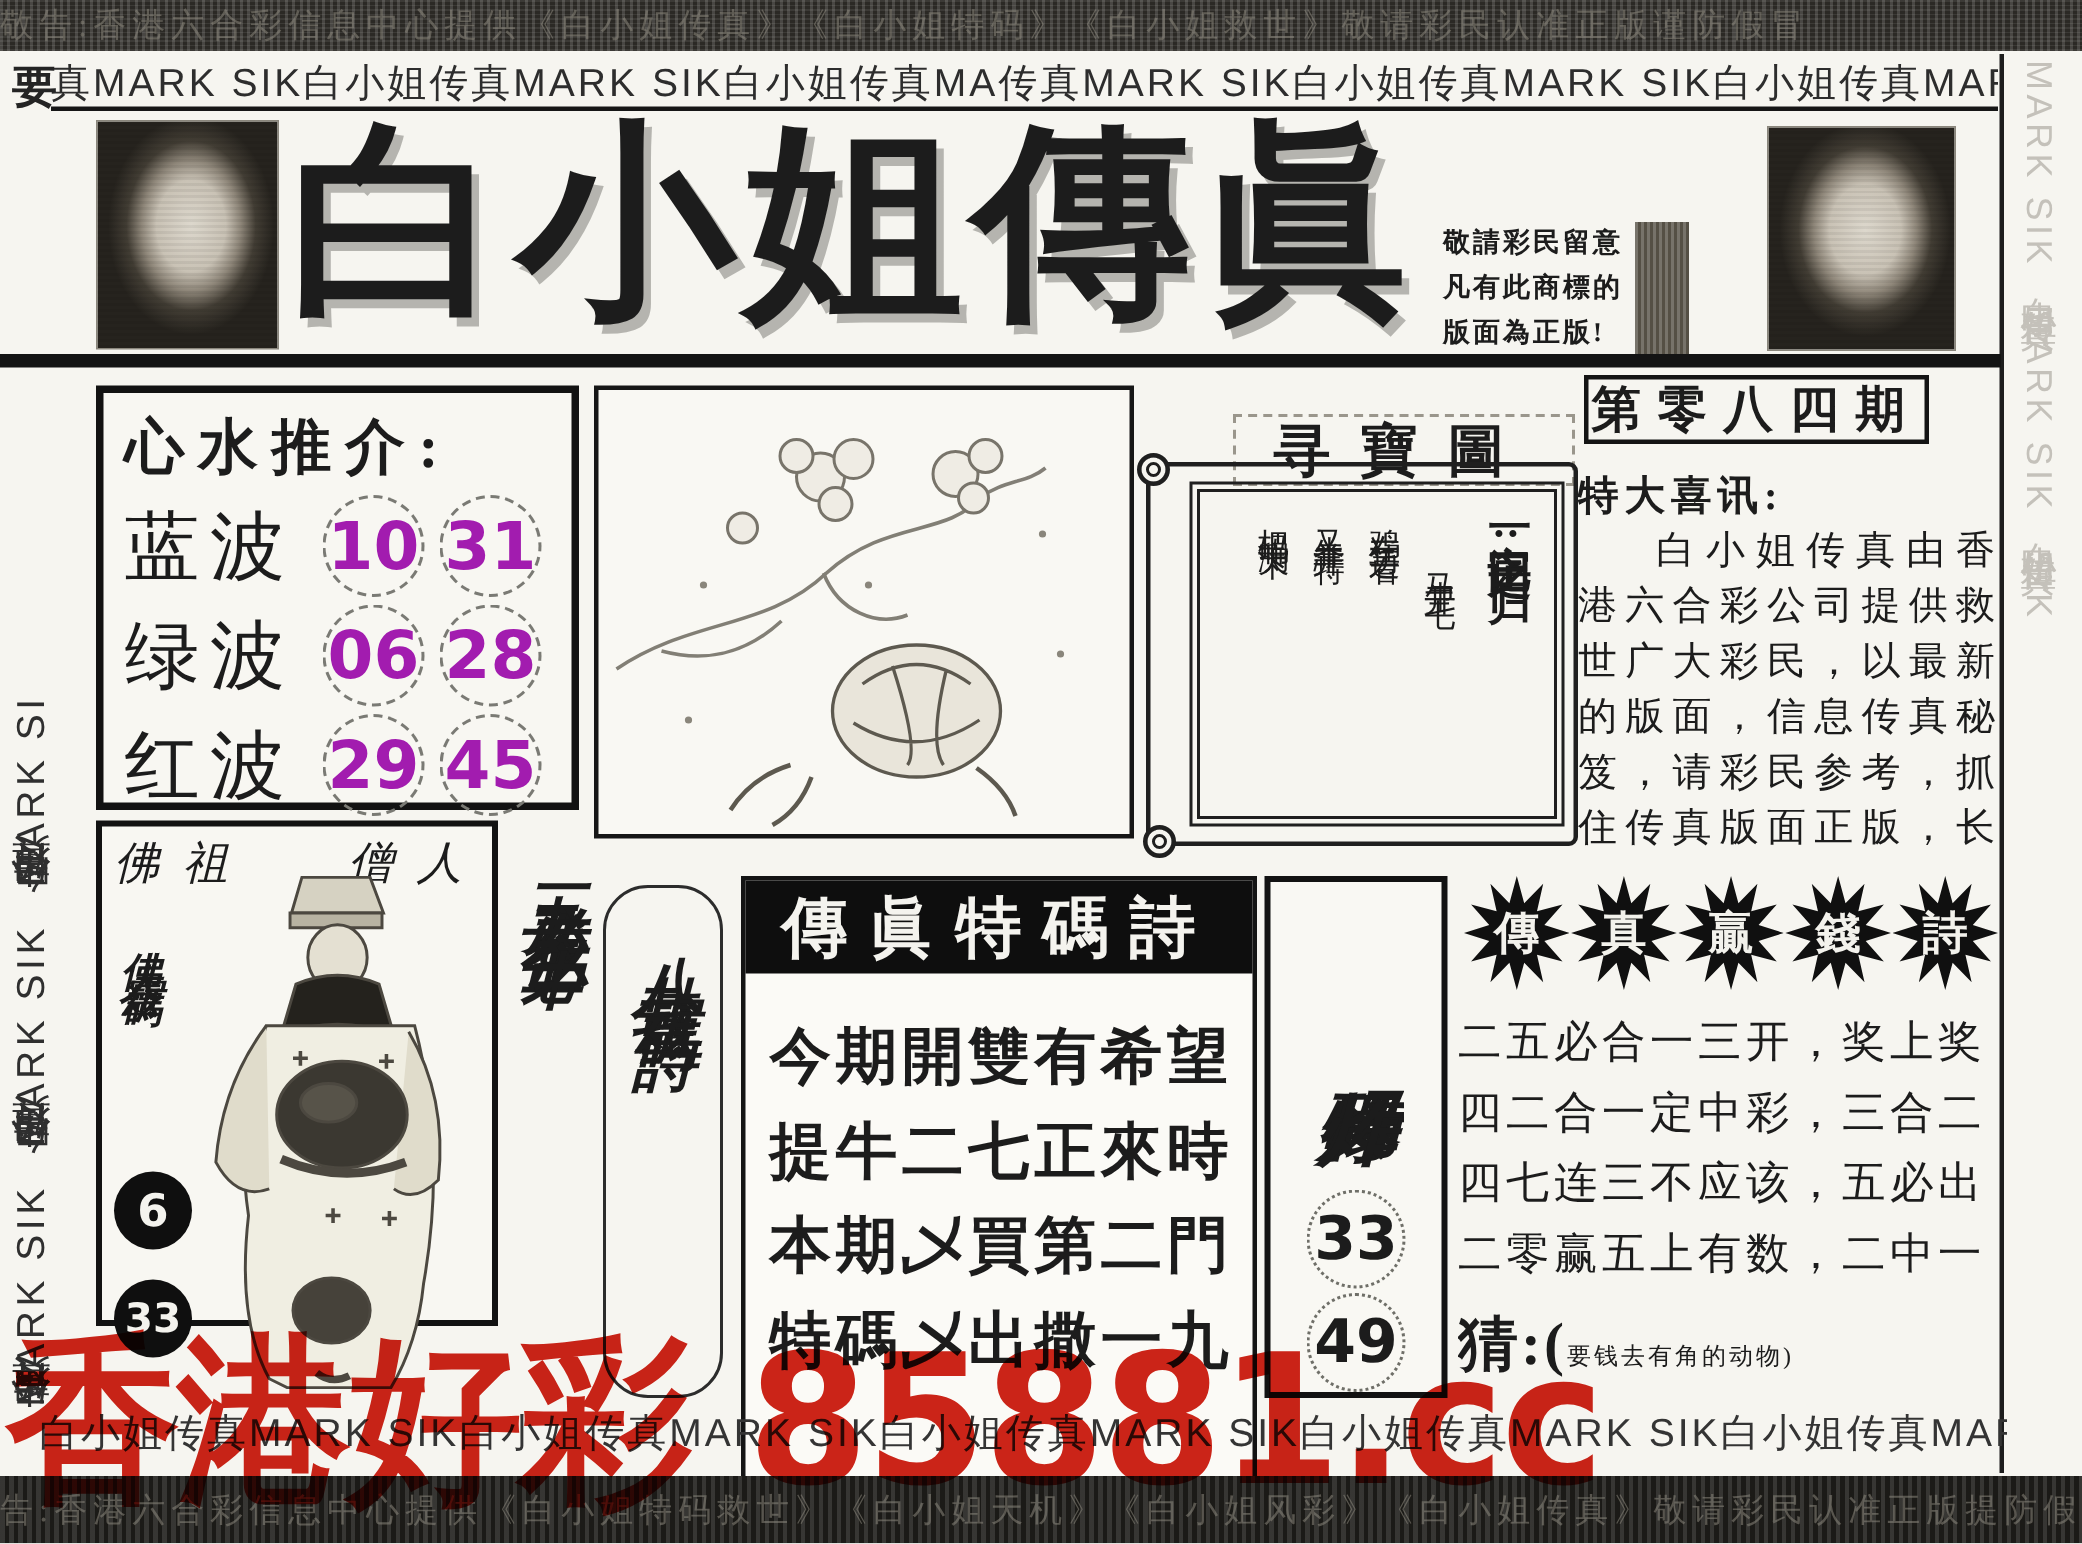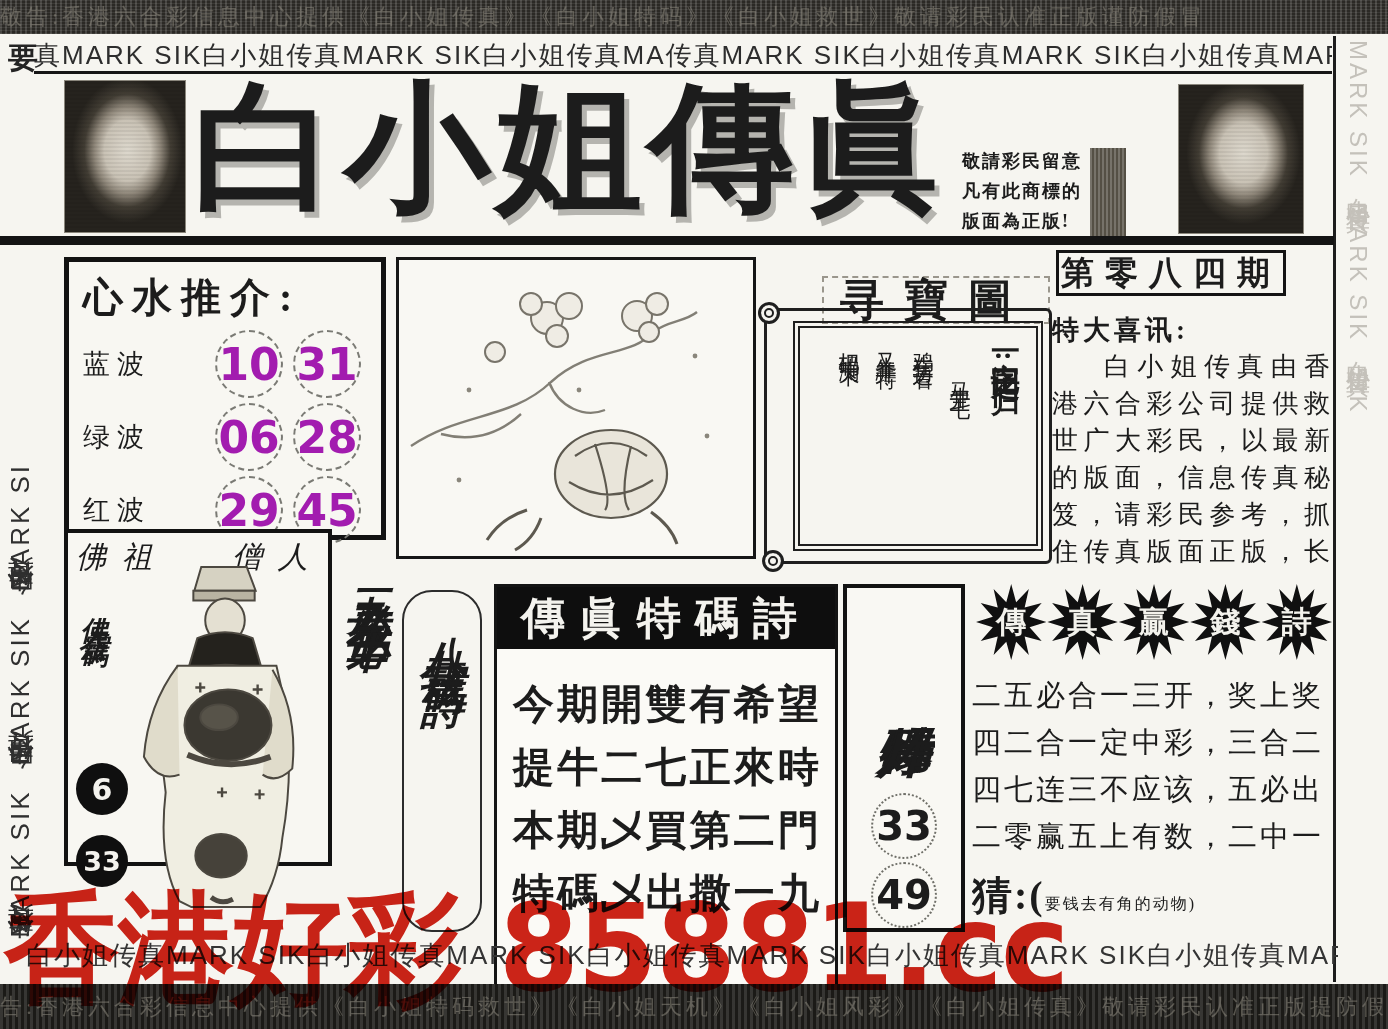--- a/index.html
+++ b/index.html
@@ -61,51 +61,51 @@
   .notice{ position:absolute; left:962px; top:146px; width:126px; height:92px;
     font-size:18px; font-weight:bold; line-height:30px; letter-spacing:2px; }
   .noise-block{ position:absolute; left:1090px; top:148px; width:36px; height:92px;
     background:repeating-linear-gradient(90deg, rgba(255,255,255,.2) 0 2px, rgba(0,0,0,0) 2px 4px), #555045; }
   .rule-thick{ position:absolute; left:0; top:236px; width:1334px; height:9px; background:#141414; }
   
   .tips-box{ position:absolute; left:64px; top:257px; width:322px; height:283px;
     border:5px solid #121212; padding:8px 14px; background:#f8f7f2; }
   .tips-title{ font-size:40px; font-weight:bold; letter-spacing:9px; }
   .tips-row{ display:flex; align-items:center; margin-top:5px; }
-  .tips-label{ font-size:27px; letter-spacing:7px; width:122px; }
+  .tips-label{ font-size:50px; letter-spacing:7px; width:122px; }
   .ball-dashed{ width:68px; height:68px; border:2px dashed #7a7a74; border-radius:50%;
     display:flex; align-items:center; justify-content:center; margin-left:10px;
     font:900 44px "DejaVu Sans", sans-serif; color:#a21caf; }
   
   .flower-box{ position:absolute; left:396px; top:257px; width:360px; height:302px;
     border:3px solid #161616; background:#f9f8f3; }
   
   .treasure-label{ position:absolute; left:822px; top:276px; width:228px; height:48px;
     border:2px dashed #9a968c; display:flex; align-items:center; justify-content:center;
-    font-size:44px; font-weight:900; letter-spacing:20px; }
+    font-size:38px; font-weight:900; letter-spacing:20px; }
   .scroll{ position:absolute; left:764px; top:308px; width:288px; height:256px; }
   .scroll-frame{ position:absolute; inset:0; border:3px solid #1f1f1f; border-radius:6px; }
   .curl{ position:absolute; width:22px; height:22px; border:3px solid #1f1f1f; border-radius:50%;
     background:#f6f5f0; box-shadow:inset 0 0 0 3px #f6f5f0, inset 0 0 0 5px #1f1f1f; }
   .curl-top{ left:-6px; top:-6px; } .curl-bottom{ left:-2px; bottom:-8px; }
   .scroll-inner{ position:absolute; left:34px; top:18px; right:14px; bottom:18px;
     border:2px solid #1f1f1f; outline:2px solid #1f1f1f; outline-offset:3px; padding:8px 10px; }
   .scroll-text{ writing-mode:vertical-rl; height:100%; width:100%; }
   .scroll-title{ display:block; font-size:29px; font-weight:bold; letter-spacing:3px; margin-left:12px; }
   .scroll-line{ display:block; font-size:21px; letter-spacing:4px; margin-left:9px; }
   .scroll-line.offset{ padding-top:30px; }
   
   .issue-box{ position:absolute; left:1056px; top:250px; width:230px; height:46px;
     border:3px solid #141414; display:flex; align-items:center; justify-content:center;
     font-size:33px; font-weight:bold; letter-spacing:11px; }
   .news{ position:absolute; left:1052px; top:312px; width:282px; height:252px; overflow:hidden; }
   .news-title{ font-size:27px; font-weight:bold; letter-spacing:4px; }
   .news-body{ font-size:26px; line-height:37px; letter-spacing:4px; text-align:justify; text-indent:2em; }
   
-  .buddha-box{ position:absolute; left:64px; top:529px; width:268px; height:337px;
+  .buddha-box{ position:absolute; left:64px; top:547px; width:268px; height:337px;
     border:4px solid #121212; background:#f8f7f2; }
   .buddha-top{ position:absolute; left:8px; right:4px; top:4px; display:flex;
     justify-content:space-between; font-size:30px; font-style:italic; letter-spacing:16px; }
   .buddha-side{ position:absolute; left:8px; top:62px; writing-mode:vertical-rl;
     font-size:27px; font-weight:bold; font-style:italic; letter-spacing:8px; height:190px; }
   .ball-black{ position:absolute; left:8px; width:52px; height:52px; border-radius:50%;
     background:#0f0f0f; color:#f4f3ee; display:flex; align-items:center; justify-content:center;
     font:900 30px "DejaVu Sans", sans-serif; }
   .ball-b1{ top:230px; } .ball-b2{ top:302px; font-size:27px; }
   .monk{ position:absolute; right:0; top:26px; width:206px; height:356px; }

